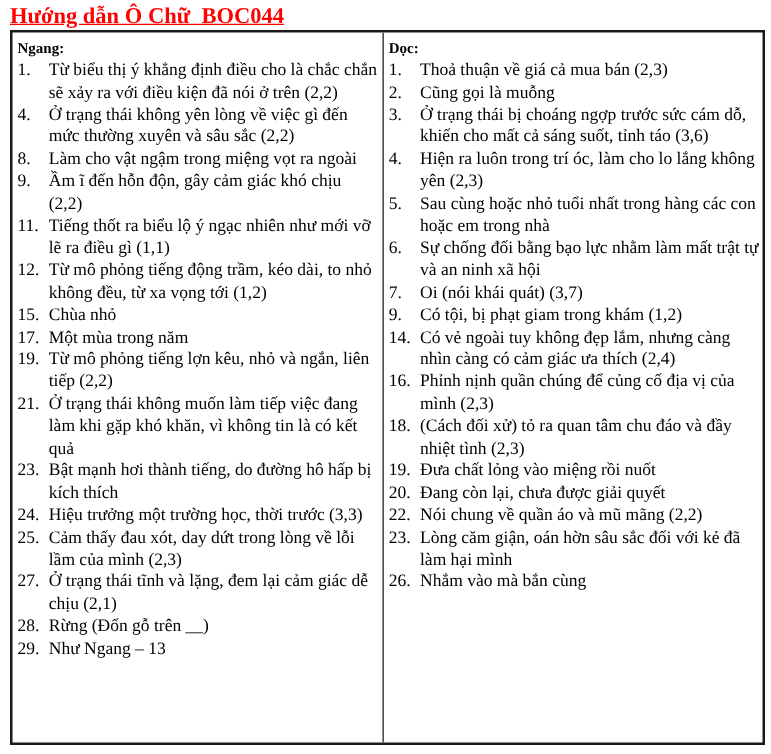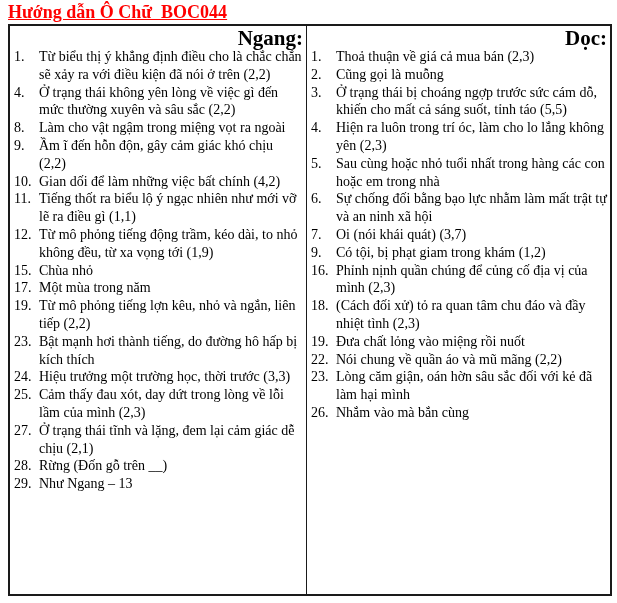--- a/index.html
+++ b/index.html
@@ -28,23 +28,22 @@
     overflow: hidden;
   }
   .col {
     padding: 2px 3px 2px 4px;
     overflow: hidden;
   }
   .col.across { width: 297px; border-right: 1px solid #1a1a1a; }
   .col.down   { flex: 1; }
   .col-heading {
     font-weight: bold;
-    font-size: 21px;
+    font-size: 12px;
     line-height: 20px;
-    text-align: right;
   }
   .clue-item {
     display: flex;
     font-size: 14px;
     line-height: 17.8px;
   }
   .clue-number {
     flex: 0 0 25px;
     white-space: nowrap;
   }
@@ -76,51 +75,51 @@
           <div class="clue-item">
             <span class="clue-number">8.</span>
             <span class="clue-text">Làm cho vật ngậm trong miệng vọt ra ngoài</span>
           </div>
 
           <div class="clue-item">
             <span class="clue-number">9.</span>
             <span class="clue-text">Ầm ĩ đến hỗn độn, gây cảm giác khó chịu (2,2)</span>
           </div>
 
-          <div class="clue-item">
-            <span class="clue-number">10.</span>
-            <span class="clue-text">Gian dối để làm những việc bất chính (4,2)</span>
-          </div>
 
           <div class="clue-item">
             <span class="clue-number">11.</span>
             <span class="clue-text">Tiếng thốt ra biểu lộ ý ngạc nhiên như mới vỡ lẽ ra điều gì (1,1)</span>
           </div>
 
           <div class="clue-item">
             <span class="clue-number">12.</span>
-            <span class="clue-text">Từ mô phỏng tiếng động trầm, kéo dài, to nhỏ không đều, từ xa vọng tới (1,9)</span>
+            <span class="clue-text">Từ mô phỏng tiếng động trầm, kéo dài, to nhỏ không đều, từ xa vọng tới (1,2)</span>
           </div>
 
 
           <div class="clue-item">
             <span class="clue-number">15.</span>
             <span class="clue-text">Chùa nhỏ</span>
           </div>
 
           <div class="clue-item">
             <span class="clue-number">17.</span>
             <span class="clue-text">Một mùa trong năm</span>
           </div>
 
           <div class="clue-item">
             <span class="clue-number">19.</span>
             <span class="clue-text">Từ mô phỏng tiếng lợn kêu, nhỏ và ngắn, liên tiếp (2,2)</span>
           </div>
 
+          <div class="clue-item">
+            <span class="clue-number">21.</span>
+            <span class="clue-text">Ở trạng thái không muốn làm tiếp việc đang làm khi gặp khó khăn, vì không tin là có kết quả</span>
+          </div>
 
           <div class="clue-item">
             <span class="clue-number">23.</span>
             <span class="clue-text">Bật mạnh hơi thành tiếng, do đường hô hấp bị kích thích</span>
           </div>
 
           <div class="clue-item">
             <span class="clue-number">24.</span>
             <span class="clue-text">Hiệu trưởng một trường học, thời trước (3,3)</span>
           </div>
@@ -156,21 +155,21 @@
             <span class="clue-text">Thoả thuận về giá cả mua bán (2,3)</span>
           </div>
 
           <div class="clue-item">
             <span class="clue-number">2.</span>
             <span class="clue-text">Cũng gọi là muỗng</span>
           </div>
 
           <div class="clue-item">
             <span class="clue-number">3.</span>
-            <span class="clue-text">Ở trạng thái bị choáng ngợp trước sức cám dỗ, khiến cho mất cả sáng suốt, tỉnh táo (5,5)</span>
+            <span class="clue-text">Ở trạng thái bị choáng ngợp trước sức cám dỗ, khiến cho mất cả sáng suốt, tỉnh táo (3,6)</span>
           </div>
 
           <div class="clue-item">
             <span class="clue-number">4.</span>
             <span class="clue-text">Hiện ra luôn trong trí óc, làm cho lo lắng không yên (2,3)</span>
           </div>
 
           <div class="clue-item">
             <span class="clue-number">5.</span>
             <span class="clue-text">Sau cùng hoặc nhỏ tuổi nhất trong hàng các con hoặc em trong nhà</span>
@@ -184,36 +183,44 @@
           <div class="clue-item">
             <span class="clue-number">7.</span>
             <span class="clue-text">Oi (nói khái quát) (3,7)</span>
           </div>
 
           <div class="clue-item">
             <span class="clue-number">9.</span>
             <span class="clue-text">Có tội, bị phạt giam trong khám (1,2)</span>
           </div>
 
+          <div class="clue-item">
+            <span class="clue-number">14.</span>
+            <span class="clue-text">Có vẻ ngoài tuy không đẹp lắm, nhưng càng nhìn càng có cảm giác ưa thích (2,4)</span>
+          </div>
 
           <div class="clue-item">
             <span class="clue-number">16.</span>
             <span class="clue-text">Phỉnh nịnh quần chúng để củng cố địa vị của mình (2,3)</span>
           </div>
 
           <div class="clue-item">
             <span class="clue-number">18.</span>
             <span class="clue-text">(Cách đối xử) tỏ ra quan tâm chu đáo và đầy nhiệt tình (2,3)</span>
           </div>
 
           <div class="clue-item">
             <span class="clue-number">19.</span>
             <span class="clue-text">Đưa chất lỏng vào miệng rồi nuốt</span>
           </div>
 
+          <div class="clue-item">
+            <span class="clue-number">20.</span>
+            <span class="clue-text">Đang còn lại, chưa được giải quyết</span>
+          </div>
 
           <div class="clue-item">
             <span class="clue-number">22.</span>
             <span class="clue-text">Nói chung về quần áo và mũ mãng (2,2)</span>
           </div>
 
           <div class="clue-item">
             <span class="clue-number">23.</span>
             <span class="clue-text">Lòng căm giận, oán hờn sâu sắc đối với kẻ đã làm hại mình</span>
           </div>

